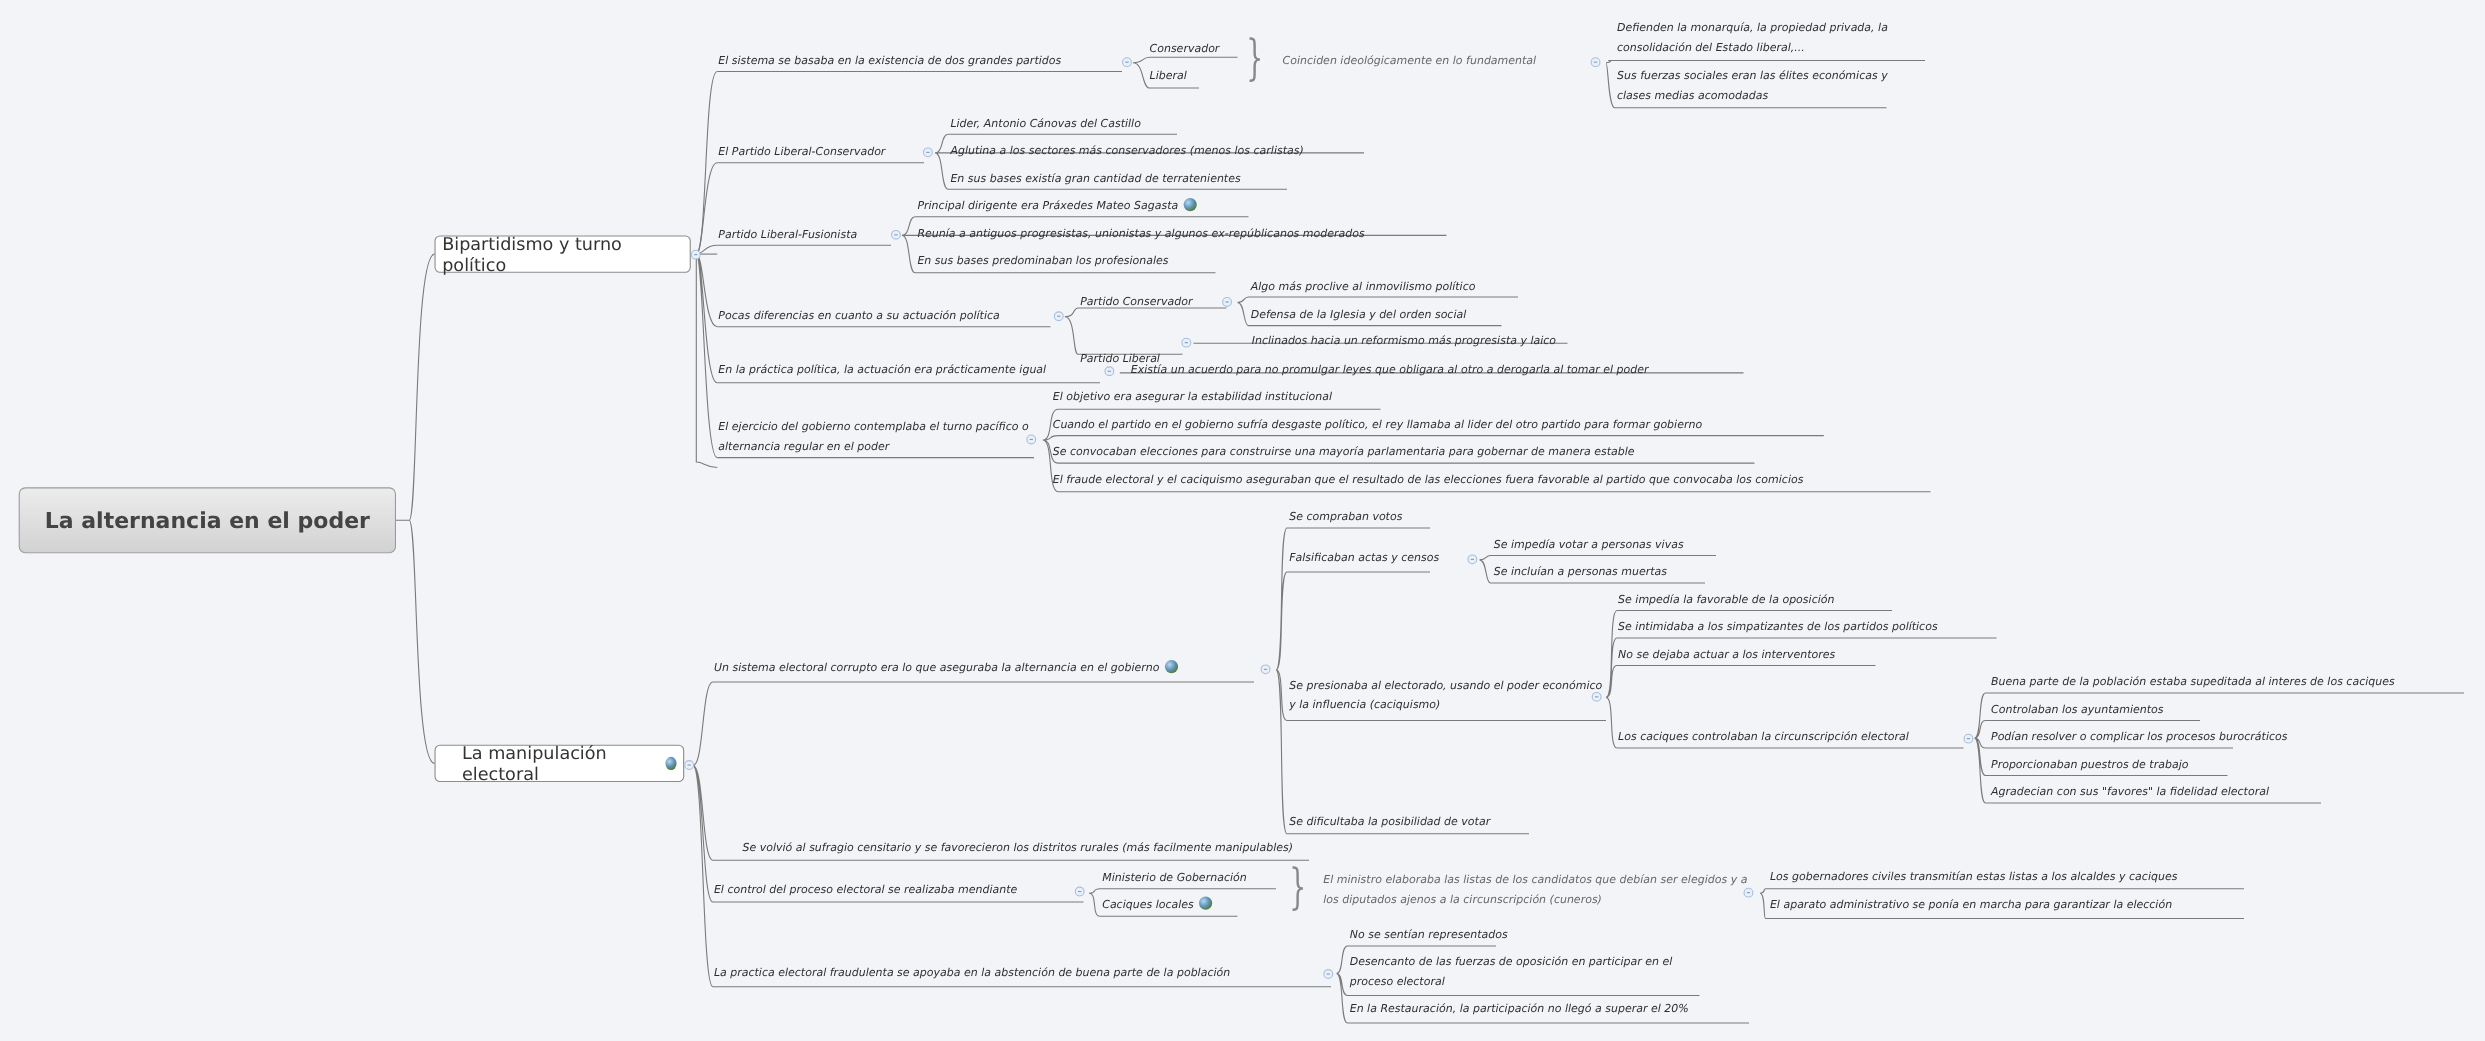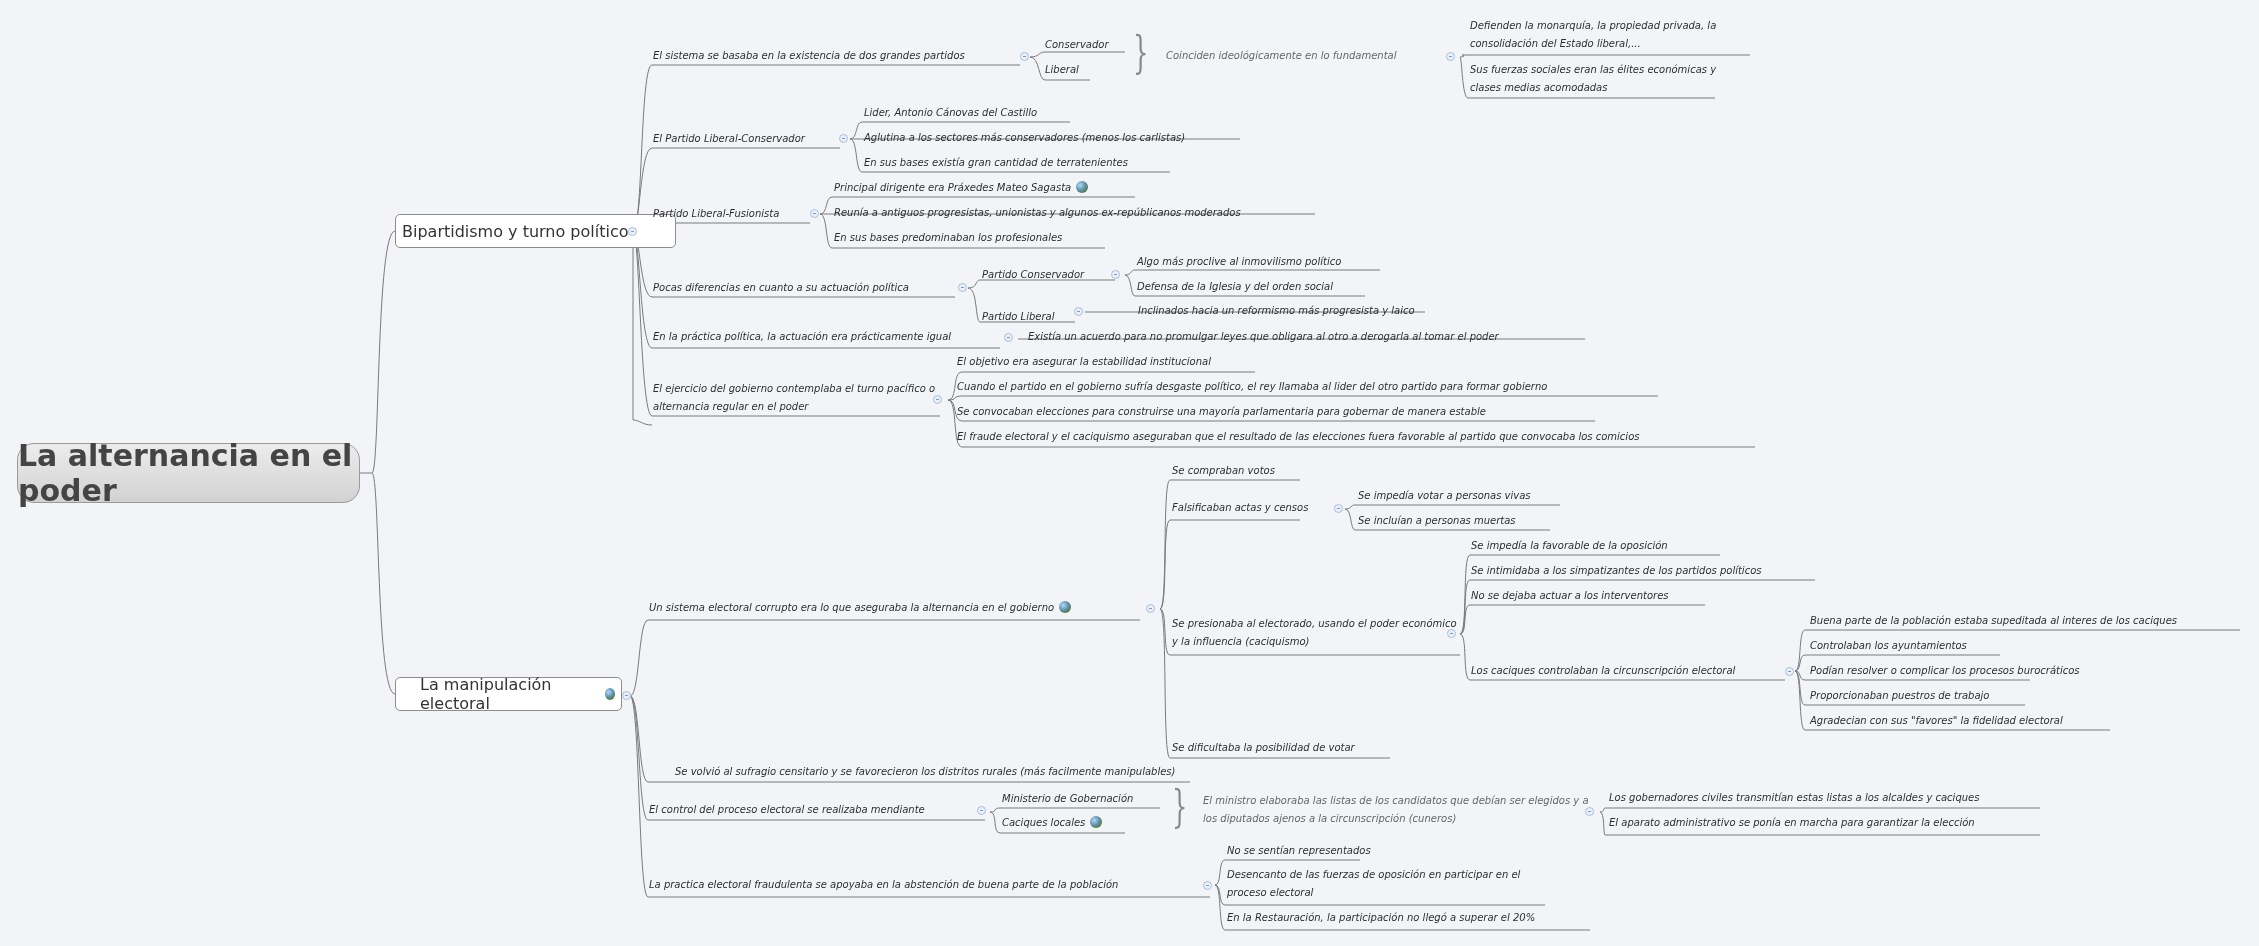--- a/index.html
+++ b/index.html
@@ -3,22 +3,22 @@
 <meta charset="utf-8">
 <style>
   html, body { margin:0; padding:0; }
   body { width:2259px; height:946px; background:#f2f4f8; position:relative; overflow:hidden;
          font-family:"DejaVu Sans", "Liberation Sans", sans-serif; color:#2b2b2b; }
   #wires { position:absolute; left:0; top:0; width:2259px; height:946px; pointer-events:none; }
   .node { position:absolute; font-size:10px; line-height:18px; white-space:nowrap; color:#2e2e2e;font-style:italic; }
   .node.ml { white-space:normal; }
   .node.grey { color:#666; }
   .central { position:absolute; left:17px; top:443px; width:343px; height:60px; border:1px solid #9a9a9a;
-             border-radius:17px; background:linear-gradient(#ececec,#d2d2d2); box-sizing:border-box;
-             display:flex; align-items:center; justify-content:center; font-weight:bold; font-size:30px; color:#444; }
+             border-radius:6px; background:linear-gradient(#ececec,#d2d2d2); box-sizing:border-box;
+             display:flex; align-items:center; justify-content:center; font-weight:bold; font-size:20px; color:#444; }
   .main { position:absolute; height:34px; border:1px solid #8c8c8c; border-radius:5px; background:#fff;
           box-sizing:border-box; display:flex; align-items:center; padding:0 6px; font-size:16px; color:#333; }
   .collapse { position:absolute; width:9px; height:9px; border-radius:50%; border:1px solid #a9bfd9;
               background:#e9f0fa; box-sizing:border-box; }
   .collapse::after { content:""; position:absolute; left:2px; top:3px; width:3px; height:1px; background:#7d9cc2; }
   .globe { display:inline-block; width:12px; height:12px; border-radius:50%; vertical-align:-2px; margin-left:5px;
            background:radial-gradient(circle at 35% 35%, #b6d9ef 0%, #5d93b8 45%, #5b7f3d 70%, #34506a 100%); }
   .brace { position:absolute; font-family:"DejaVu Serif", serif; color:#888; font-size:44px; line-height:44px; transform:scaleX(0.55); transform-origin:left top; }
 </style>
 </head>
@@ -65,21 +65,21 @@
     <path d="M1600 812 C1605 812 1603 808 1605 808 H2040 M1600 812 C1605 812 1603 835 1605 835 H2040"></path>
 
     <path d="M1215 885 C1222 885 1218 860 1225 860 H1360 M1215 885 C1222 885 1218 905 1225 905 H1545 M1215 885 C1222 885 1218 930 1225 930 H1590"></path>
   </g>
 </svg>
 
 <div class="central">
     <span>La alternancia en el poder</span>
   </div>
 
-<div class="main" style="left:395px;top:214px;width:281px;">
+<div class="main" style="left:395px;top:214px;width:233px;">
   <span>Bipartidismo y turno político</span>
 </div>
 <span class="collapse" style="left:628px;top:227px;"></span>
 
 <div class="node" style="left:653px;top:47px;">El sistema se basaba en la existencia de dos grandes partidos</div>
 <span class="collapse" style="left:1020px;top:52px;"></span>
 <div class="node" style="left:1045px;top:36px;">Conservador</div>
 <div class="node" style="left:1045px;top:61px;">Liberal</div>
 <div class="brace" style="left:1133px;top:31px;">}</div>
 <div class="node grey" style="left:1166px;top:47px;">Coinciden ideológicamente en lo fundamental</div>
@@ -98,21 +98,21 @@
 <div class="node" style="left:834px;top:179px;"><span>Principal dirigente era Práxedes Mateo Sagasta</span><span class="globe"></span></div>
 <div class="node" style="left:834px;top:204px;">Reunía a antiguos progresistas, unionistas y algunos ex-repúblicanos moderados</div>
 <div class="node" style="left:834px;top:229px;">En sus bases predominaban los profesionales</div>
 
 <div class="node" style="left:653px;top:279px;">Pocas diferencias en cuanto a su actuación política</div>
 <span class="collapse" style="left:958px;top:283px;"></span>
 <div class="node" style="left:982px;top:266px;">Partido Conservador</div>
 <span class="collapse" style="left:1111px;top:270px;"></span>
 <div class="node" style="left:1137px;top:253px;">Algo más proclive al inmovilismo político</div>
 <div class="node" style="left:1137px;top:278px;">Defensa de la Iglesia y del orden social</div>
-<div class="node" style="left:982px;top:308px;">Partido Liberal</div>
+<div class="node" style="left:982px;top:318px;">Partido Liberal</div>
 <span class="collapse" style="left:1074px;top:307px;"></span>
 <div class="node" style="left:1098px;top:302px;margin-left:40px;">Inclinados hacia un reformismo más progresista y laico</div>
 
 <div class="node" style="left:653px;top:328px;">En la práctica política, la actuación era prácticamente igual</div>
 <span class="collapse" style="left:1004px;top:333px;"></span>
 <div class="node" style="left:1028px;top:328px;">Existía un acuerdo para no promulgar leyes que obligara al otro a derogarla al tomar el poder</div>
 
 <div class="node ml" style="left:653px;top:380px;width:290px;">El ejercicio del gobierno contemplaba el turno pacífico o alternancia regular en el poder</div>
 <span class="collapse" style="left:933px;top:395px;"></span>
 <div class="node" style="left:957px;top:353px;">El objetivo era asegurar la estabilidad institucional</div>

